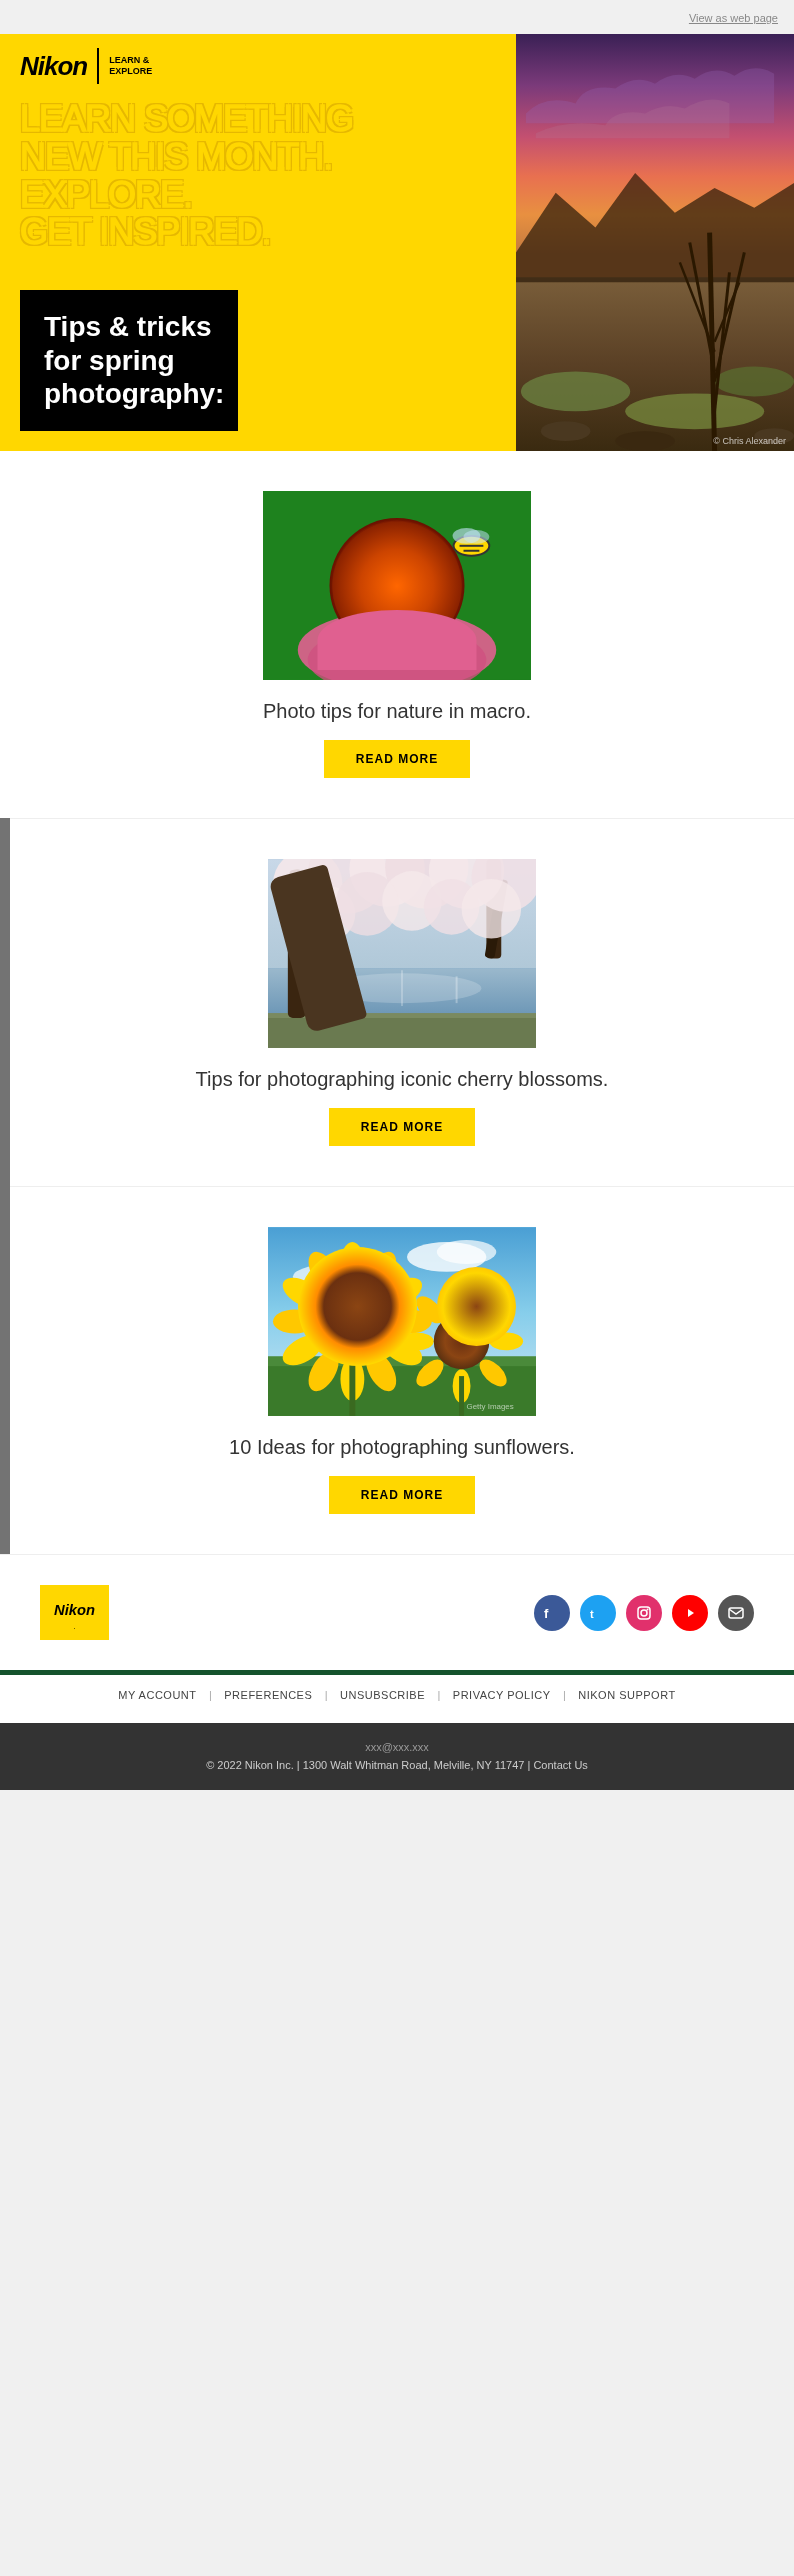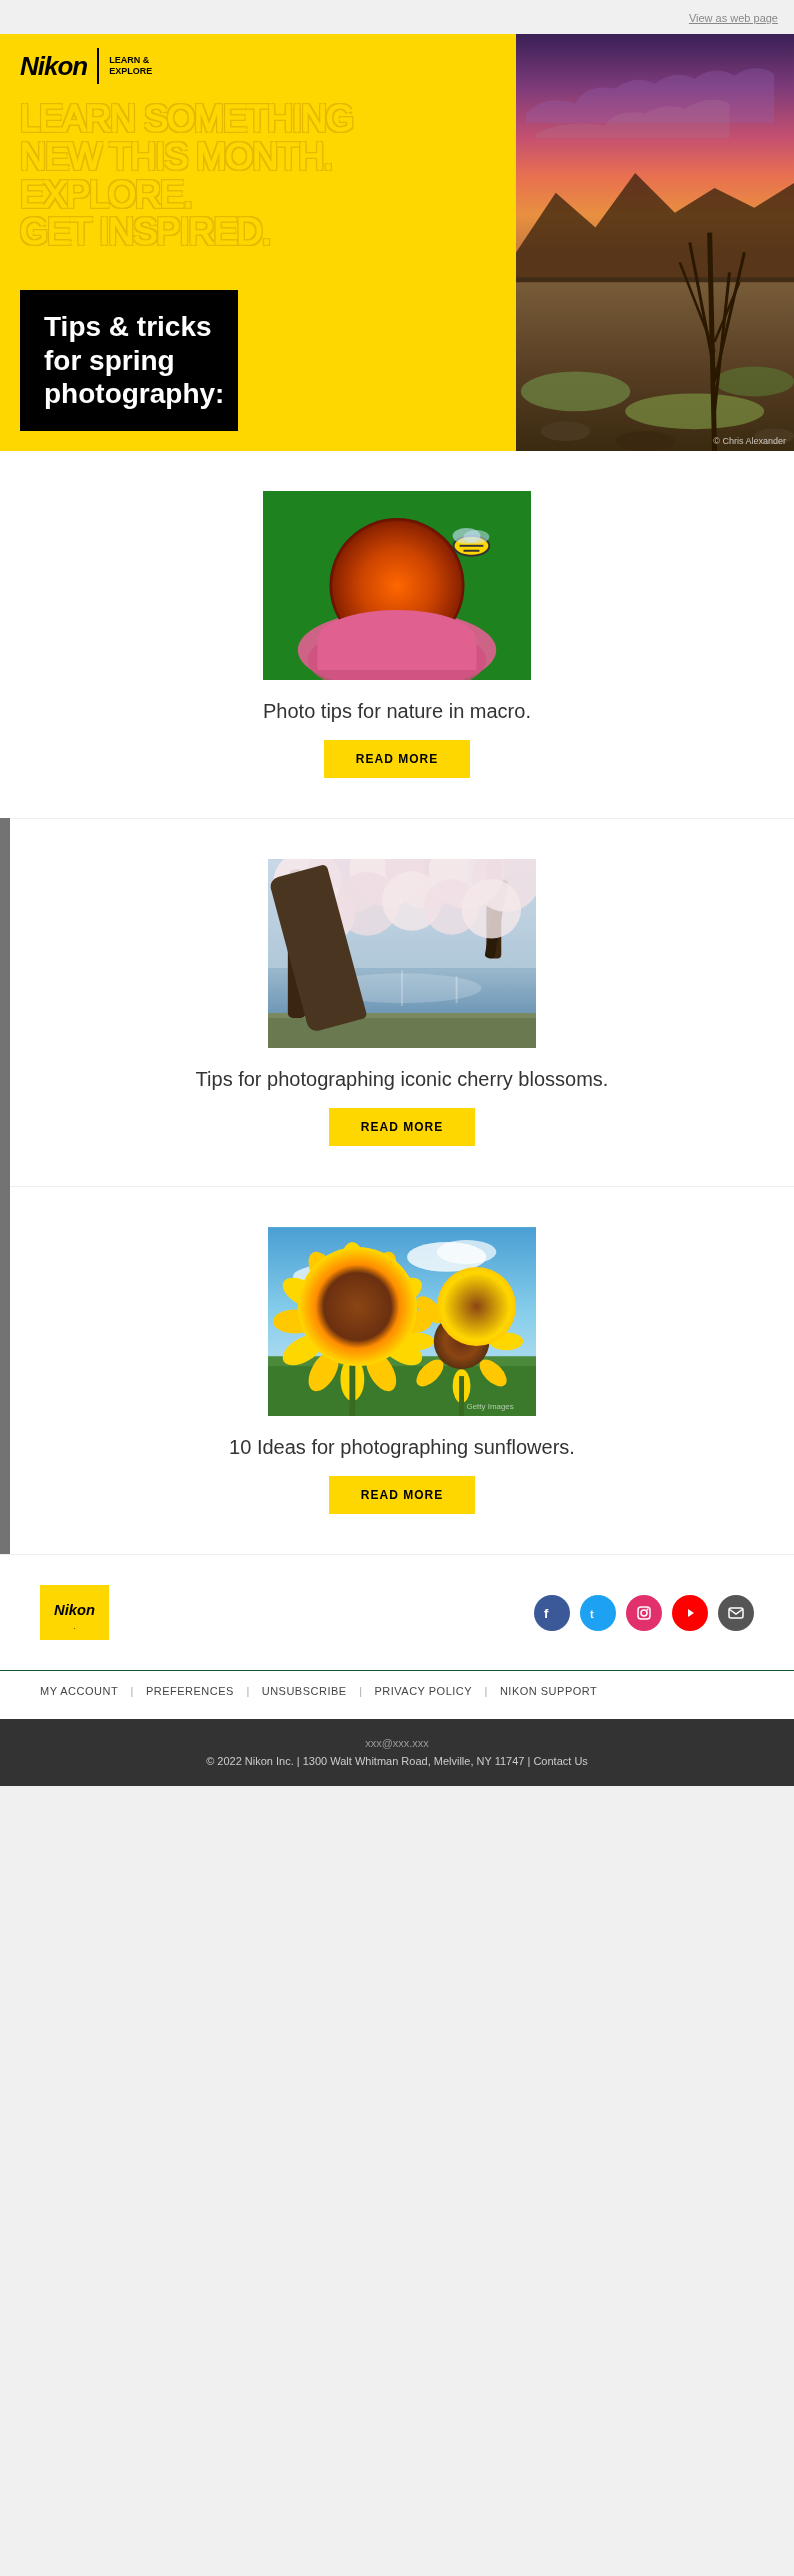--- a/index.html
+++ b/index.html
@@ -311,22 +311,23 @@
       cursor: pointer;
     }
     .social-facebook { background: #3b5998; }
     .social-twitter { background: #1da1f2; }
     .social-instagram { background: #e1306c; }
     .social-youtube { background: #ff0000; }
     .social-email { background: #555; }
 
     .footer-links {
       background: #fff;
+      text-align: center;
       padding: 10px 32px 20px;
-      border-top: 1px solid #14532d;
+      border-top: 5px solid #14532d;
     }
     .footer-links a {
       color: #444;
       font-size: 11px;
       text-decoration: none;
       margin: 0 8px;
       text-transform: uppercase;
       letter-spacing: 0.5px;
     }
     .footer-links .separator {

